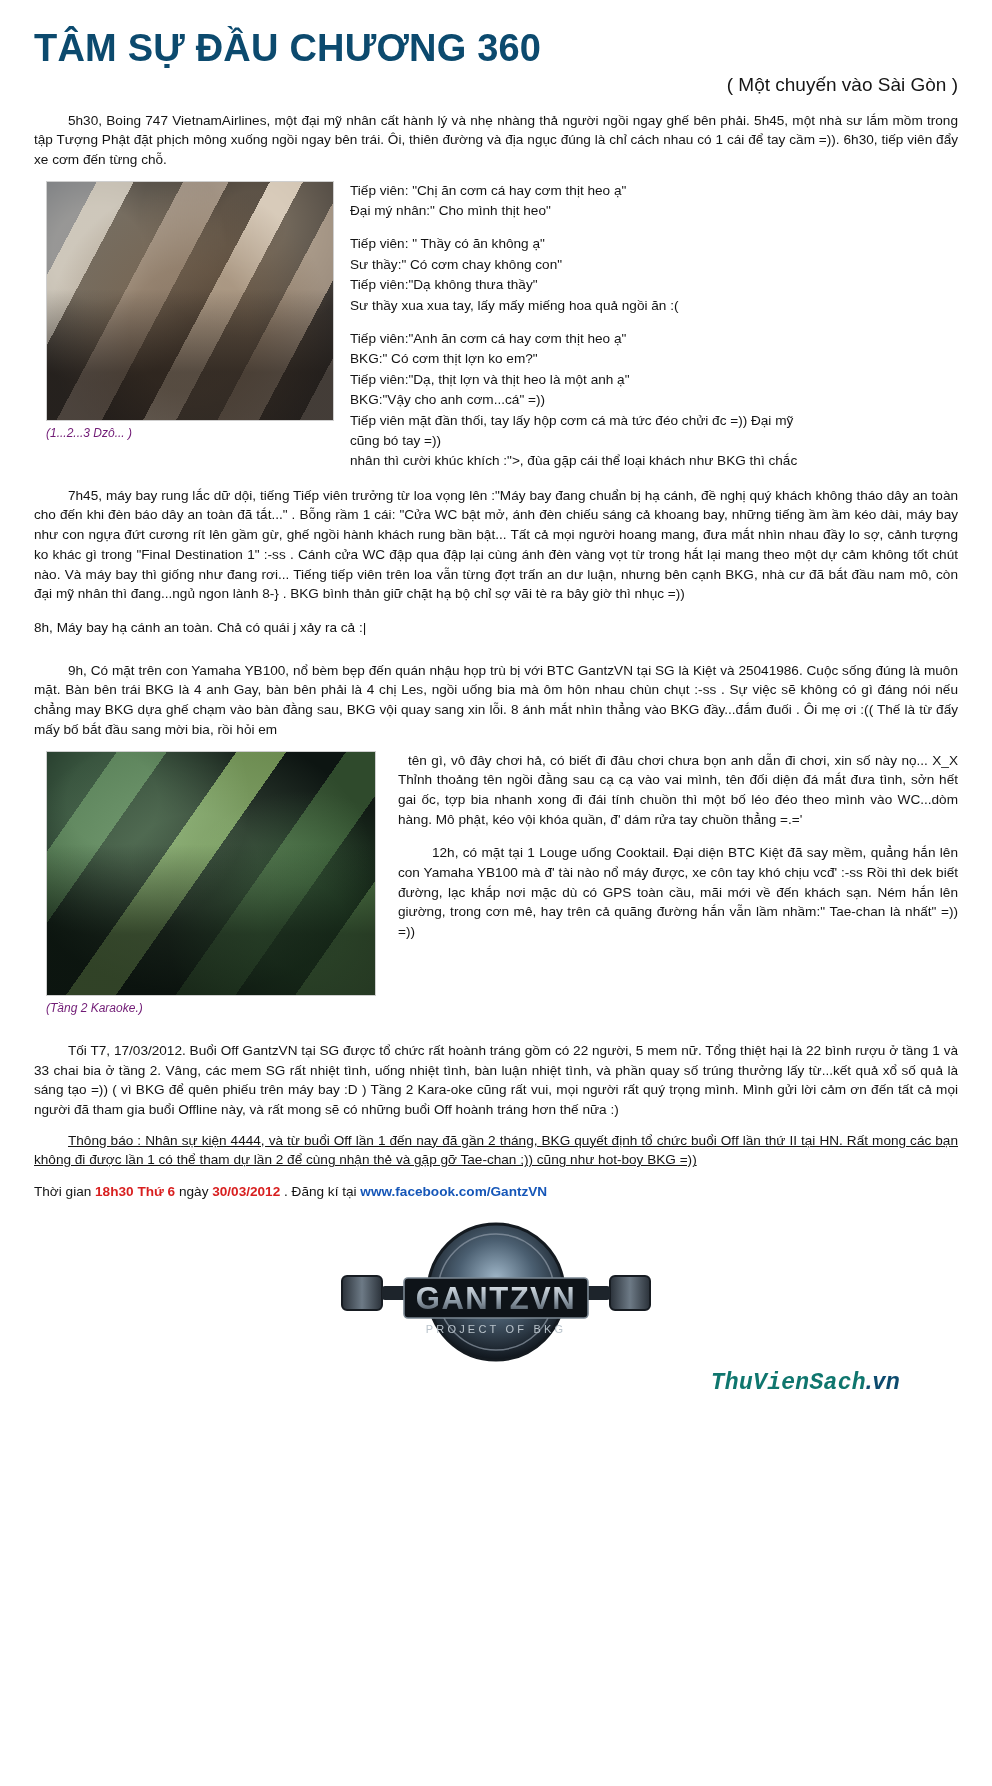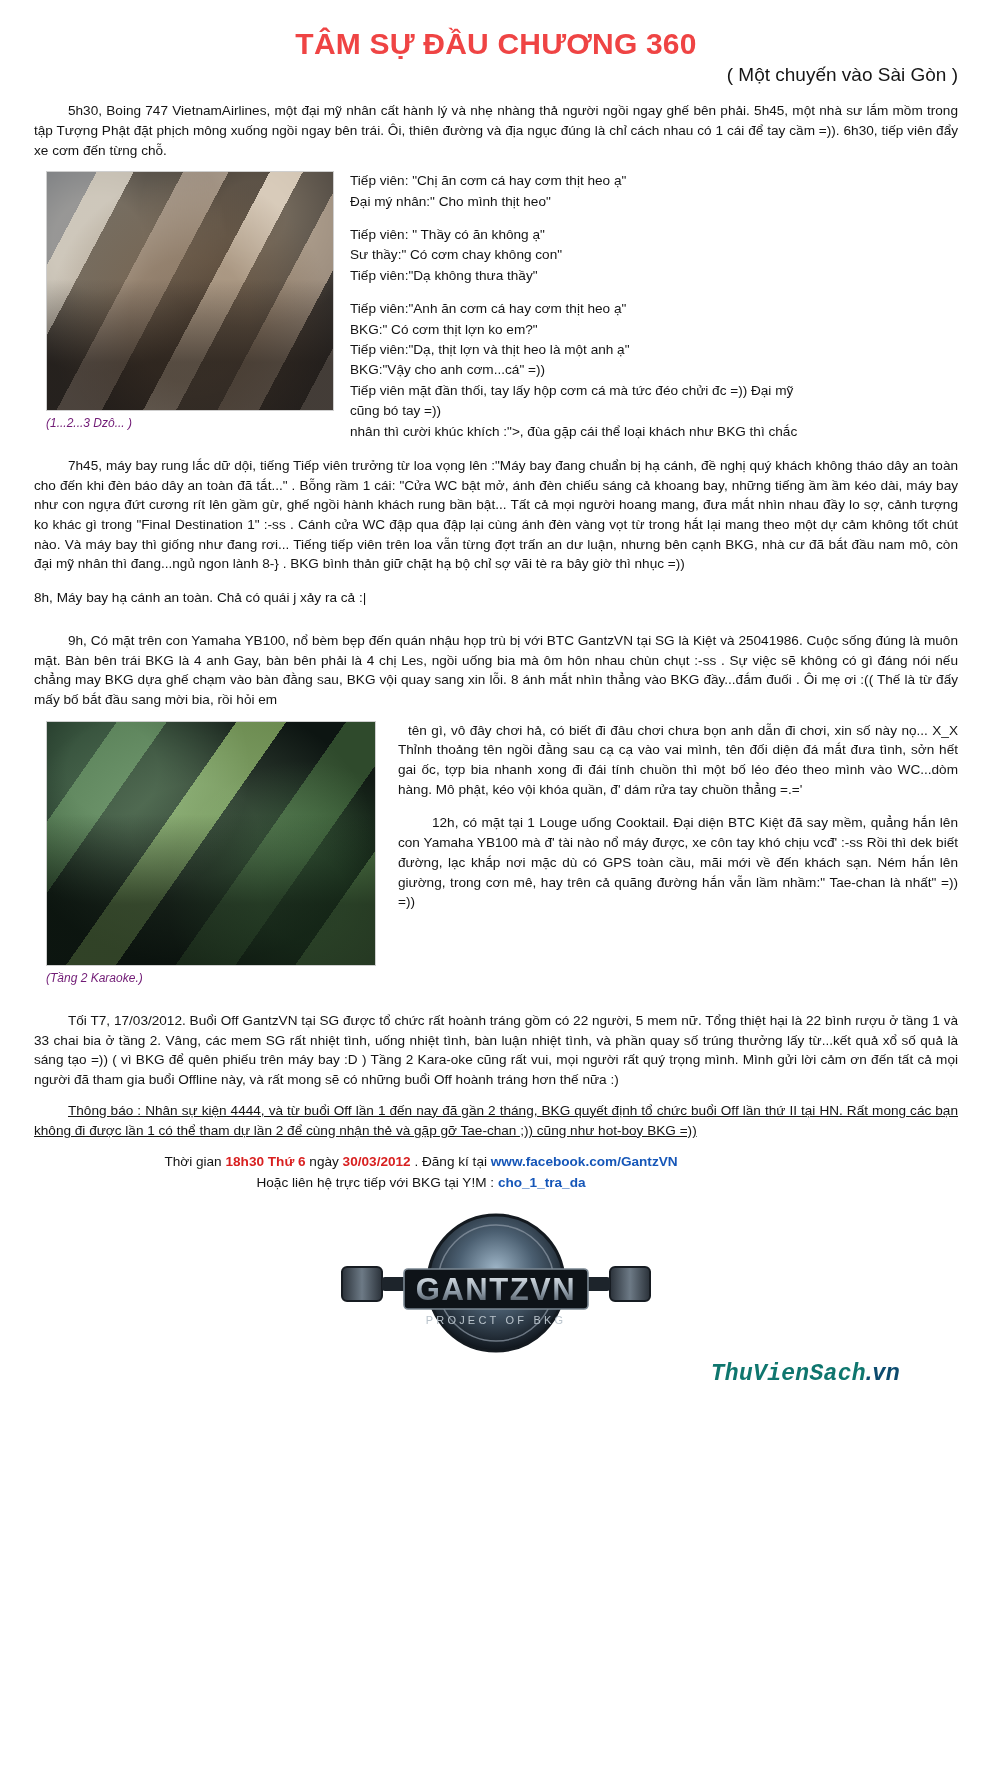--- a/index.html
+++ b/index.html
@@ -16,27 +16,26 @@
     width:992px;
     min-height:1786px;
     box-sizing:border-box;
     padding:18px 34px 0 34px;
     background:#fff;
     overflow:hidden;
   }
 
   
   .title{
-    text-align:center;
-    font-size:30px;
+    font-size:38px;
     font-weight:bold;
     letter-spacing:.2px;
     line-height:1.18;
     margin:8px 0 2px 0;
-    color:#ef4444;
+    color:#0c4a6e;
   }
   .subtitle{
     text-align:right;
     font-size:19px;
     font-weight:normal;
     line-height:1.25;
     margin:0 0 14px 0;
     color:#151515;
   }
 
@@ -125,21 +124,21 @@
   .ph-karaoke::after{
     content:"";position:absolute;inset:0;
     background:
       linear-gradient(0deg, rgba(10,18,12,.60) 0 25%, rgba(0,0,0,0) 62%),
       radial-gradient(ellipse at 45% 45%, rgba(200,240,190,.18) 0 25%, rgba(0,0,0,0) 70%);
   }
 
   
   .notice{
     margin-top:6px;
-    text-align:center;
+    text-align:left;
     font-size:13.6px;
     line-height:1.55;
     color:#141414;
     padding-right:150px;
   }
   .red{ color:#d81f1f; font-weight:bold; }
   .blue{ color:#1556b8; font-weight:bold; }
 
   
   .logo-wrap{
@@ -183,20 +182,21 @@
       <div class="caption">(1...2...3 Dzô... )</div>
     </div>
 
     <div class="dialog-col">
       <div class="dialog-line">Tiếp viên: "Chị ăn cơm cá hay cơm thịt heo ạ"</div>
       <div class="dialog-line">Đại mý nhân:" Cho mình thịt heo"</div>
       <div class="dialog-gap"></div>
       <div class="dialog-line">Tiếp viên: " Thầy có ăn không ạ"</div>
       <div class="dialog-line">Sư thầy:" Có cơm chay không con"</div>
       <div class="dialog-line">Tiếp viên:"Dạ không thưa thầy"</div>
+      <div class="dialog-line">Sư thầy xua xua tay, lấy mấy miếng hoa quả ngồi ăn :(</div>
       <div class="dialog-gap"></div>
       <div class="dialog-line">Tiếp viên:"Anh ăn cơm cá hay cơm thịt heo ạ"</div>
       <div class="dialog-line">BKG:" Có cơm thịt lợn ko em?"</div>
       <div class="dialog-line">Tiếp viên:"Dạ, thịt lợn và thịt heo là một anh ạ"</div>
       <div class="dialog-line">BKG:"Vậy cho anh cơm...cá" =))</div>
       <div class="dialog-line">Tiếp viên mặt đần thối, tay lấy hộp cơm cá mà tức đéo chửi đc =)) Đại mỹ</div>
       <div class="dialog-line">cũng bó tay =))</div>
       <div class="dialog-line">nhân thì cười khúc khích :"&gt;, đùa gặp cái thể loại khách như BKG thì chắc</div>
     </div>
     <div class="clear"></div>
@@ -220,23 +220,20 @@
     <div class="clear"></div>
   </div>
 
   <p class="para indent" style="margin-top:18px;">Tối T7, 17/03/2012. Buổi Off GantzVN tại SG được tổ chức rất hoành tráng gồm có 22 người, 5 mem nữ. Tổng thiệt hại là 22 bình rượu ở tầng 1 và 33 chai bia ở tầng 2. Vâng,  các mem SG rất nhiệt tình, uống nhiệt tình, bàn luận nhiệt tình, và phần quay số trúng thưởng lấy từ...kết quả xổ số quả là sáng tạo =)) ( vì BKG để quên phiếu trên máy bay :D ) Tầng 2 Kara-oke cũng rất vui, mọi người rất quý trọng mình. Mình gửi lời cảm ơn đến tất cả mọi người đã tham gia buổi Offline này, và rất mong sẽ có những buổi Off hoành tráng hơn thế nữa :)</p>
 
   <p class="para indent" style="margin-top:3px;text-decoration:underline;">Thông báo : Nhân sự kiện 4444, và từ buổi Off lần 1 đến nay đã gần 2 tháng, BKG quyết định tổ chức buổi Off lần thứ II tại HN. Rất mong các bạn không đi được lần 1 có thể tham dự lần 2 để cùng nhận thẻ và gặp gỡ Tae-chan ;)) cũng như hot-boy BKG =))</p>
 
   <div class="notice">
     <div>
       <span>Thời gian </span><span class="red">18h30 Thứ 6</span><span> ngày </span><span class="red">30/03/2012</span><span> . Đăng kí tại </span><a class="blue" href="#" style="text-decoration:none;">www.facebook.com/GantzVN</a>
-    </div>
-    <div>
-      <span>Hoặc liên hệ trực tiếp với BKG tại Y!M : </span><span class="blue">cho_1_tra_da</span>
     </div>
   </div>
 
   <div class="logo-wrap">
     <svg class="logo" viewBox="0 0 420 150">
       <defs>
         <radialGradient id="g1" cx="50%" cy="40%" r="62%">
           <stop offset="0%" stop-color="#9fb6c8"></stop>
           <stop offset="45%" stop-color="#4b5f71"></stop>
           <stop offset="100%" stop-color="#0c1117"></stop>

